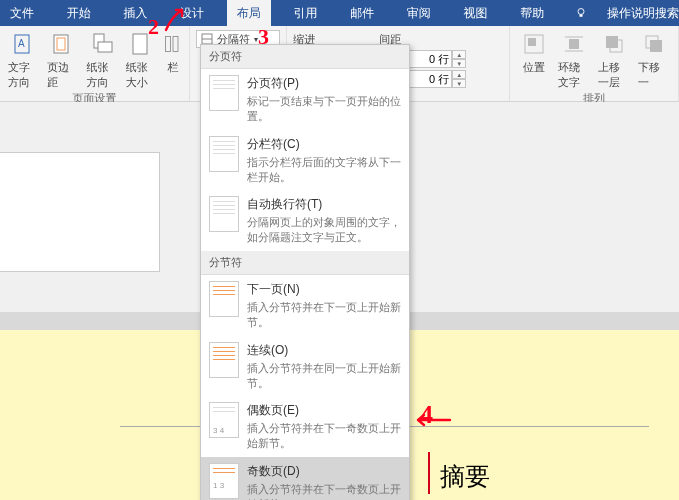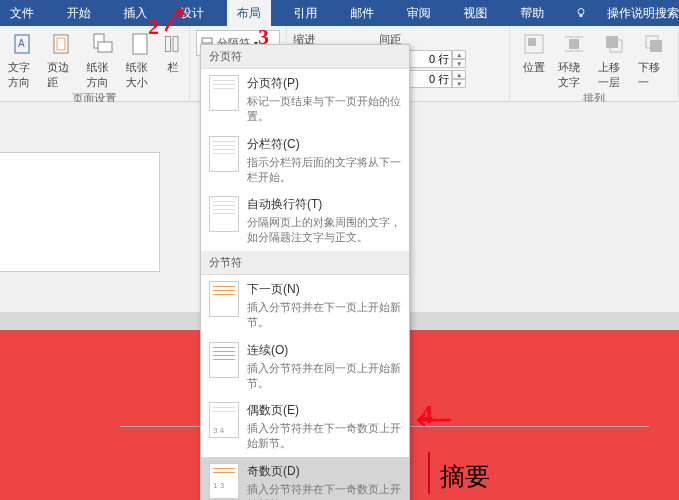--- a/index.html
+++ b/index.html
@@ -11,39 +11,39 @@
   .menubar .lightbulb { margin-left: 8px; display: flex; align-items: center; gap: 20px; }
   .lightbulb-icon { width: 12px; height: 12px; }
   
   .ribbon { background: #f3f3f3; border-bottom: 1px solid #d4d4d4; height: 76px; display: flex; position: relative; }
   .ribbon-group { border-right: 1px solid #e1e1e1; padding: 2px 6px 0 6px; display: flex; flex-direction: column; }
   .ribbon-group-body { display: flex; gap: 4px; flex: 1; }
   .ribbon-group-label { text-align: center; font-size: 11px; color: #666; padding: 1px 0 2px 0; }
   .big-btn { display: flex; flex-direction: column; align-items: center; gap: 2px; padding: 2px 2px 0 2px; cursor: pointer; font-size: 11px; color: #444; width: 36px; }
   .big-btn .icon-box { width: 28px; height: 28px; display: flex; align-items: center; justify-content: center; }
   .small-row { display: flex; align-items: center; gap: 4px; font-size: 11px; color: #444; height: 18px; }
-  .dropdown-btn { background: #fff; border: 1px solid #c5c5c5; height: 18px; display: flex; align-items: center; padding: 12px 4px; font-size: 11px; color: #444; gap: 4px; }
+  .dropdown-btn { background: #fff; border: 1px solid #c5c5c5; height: 18px; display: flex; align-items: center; padding: 4px 4px; font-size: 11px; color: #444; gap: 4px; }
   .spinner { display: flex; align-items: flex-end; }
   .spinner input { width: 44px; height: 18px; border: 1px solid #c5c5c5; font-size: 11px; padding: 0 2px; text-align: right; }
   .spinner-btns { display: flex; flex-direction: column; }
   .spinner-btns div { width: 14px; height: 9px; border: 1px solid #c5c5c5; background: #f9f9f9; font-size: 7px; line-height: 7px; text-align: center; color: #666; cursor: pointer; }
   
   .dropdown-menu { position: absolute; top: 44px; left: 200px; width: 210px; background: #fff; border: 1px solid #c5c5c5; box-shadow: 2px 2px 6px rgba(0,0,0,0.25); font-size: 12px; z-index: 100; }
   .menu-header { background: #eee; color: #555; font-size: 11px; padding: 4px 8px; border-bottom: 1px solid #ddd; }
   .menu-item { display: flex; gap: 8px; padding: 6px 8px; cursor: pointer; }
   .menu-item.selected { background: #d5d5d5; }
   .menu-item .mi-icon { width: 30px; height: 36px; flex-shrink: 0; border: 1px solid #ccc; background: #fff; position: relative; }
   .menu-item .mi-text { flex: 1; }
   .menu-item .mi-title { color: #333; font-size: 12px; margin-bottom: 2px; }
   .menu-item .mi-desc { color: #777; font-size: 11px; line-height: 1.35; }
   
   .doc-area { position: absolute; top: 102px; left: 0; right: 0; bottom: 0; background: #f0f0f0; }
   .page1 { position: absolute; top: 50px; left: -40px; width: 200px; height: 120px; background: #fff; border: 1px solid #ccc; }
   .gap-bar { position: absolute; top: 210px; left: 0; right: 0; height: 18px; background: #d9d9d9; }
-  .page2 { position: absolute; top: 228px; left: 0; right: 0; bottom: 0; background: #ef4444; }
+  .page2 { position: absolute; top: 228px; left: 0; right: 0; bottom: 0; background: #fef9c3; }
   .page2-inner { position: absolute; top: 96px; left: 120px; right: 30px; border-top: 1px solid #aaa; }
   .doc-title { position: absolute; top: 130px; left: 440px; font-size: 25px; color: #000; font-family: SimSun, serif; }
   .cursor-line { position: absolute; top: 122px; left: 428px; width: 2px; height: 42px; background: #d0021b; }
   
   .annot { position: absolute; color: #ff0020; font-size: 22px; font-weight: bold; pointer-events: none; z-index: 200; font-family: "Segoe Script", cursive; }
   .annot.a2 { top: 14px; left: 148px; }
   .annot.a3 { top: 24px; left: 258px; }
   .annot.a4 { top: 400px; left: 420px; font-size: 26px; }
   .arrow2 { position: absolute; top: 4px; left: 162px; z-index: 200; pointer-events: none; }
   .arrow4 { position: absolute; top: 410px; left: 412px; z-index: 200; pointer-events: none; }

